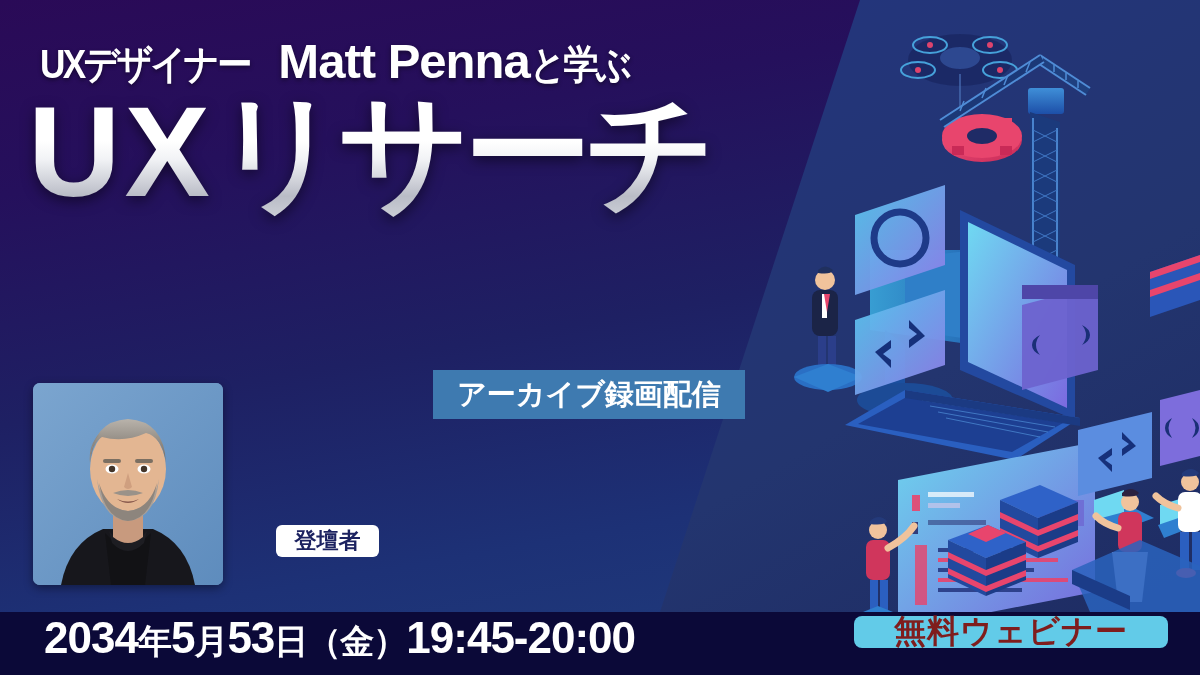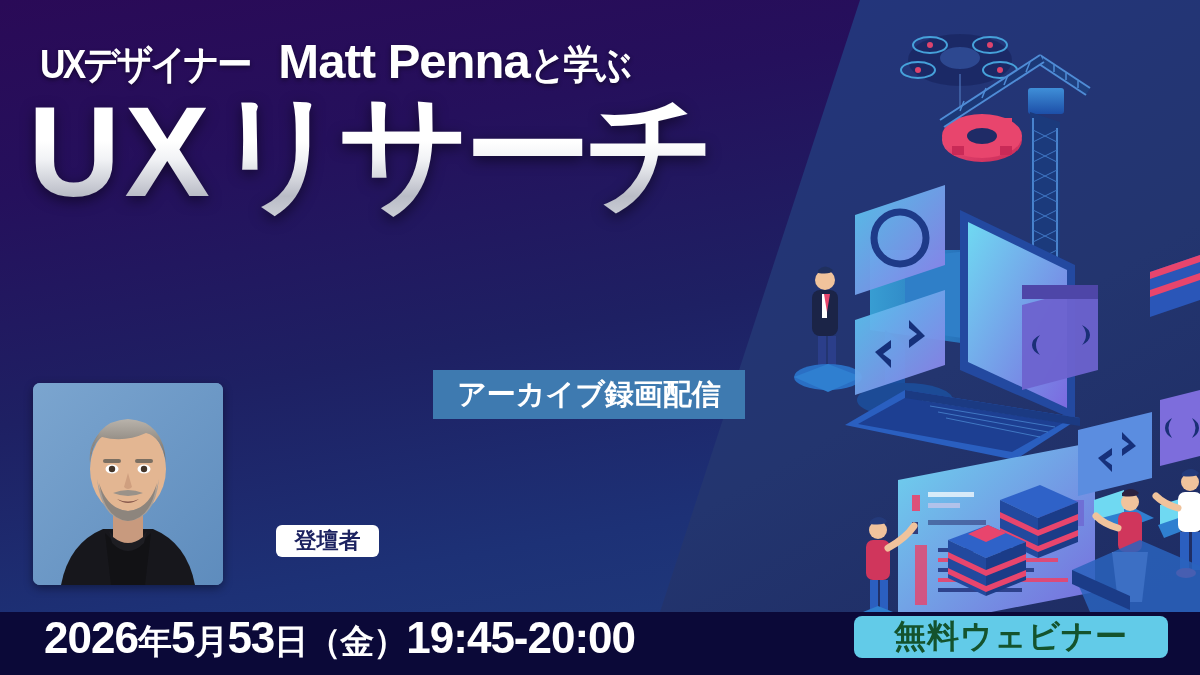--- a/index.html
+++ b/index.html
@@ -94,22 +94,22 @@
   #speaker-name .suffix{font-size:30px;letter-spacing:0;}
 
   
   #date-text{
     position:absolute;left:44px;top:613px;
     color:#ffffff;font-size:44px;font-weight:bold;white-space:nowrap;
     letter-spacing:-1px;
   }
   #date-text .sm{font-size:34px;}
   #free-badge{
-    position:absolute;left:854px;top:616px;width:314px;height:42px;
-    background:#62cbe8;color:#14532d;border-radius:8px;
+    position:absolute;left:854px;top:616px;width:314px;height:32px;
+    background:#62cbe8;color:#7f1d1d;border-radius:8px;
     font-size:32px;font-weight:bold;
     display:flex;align-items:center;justify-content:center;letter-spacing:1px;
   }
 </style>
 </head>
 <body>
 
 <div id="banner">
 
   <div id="illus-panel">
@@ -368,16 +368,16 @@
 
       <path d="M84 116 q11 5 22 0 q-11 8 -22 0z" fill="#8a5b4e"></path>
 
       <path d="M80 110 q15 -6 30 0 q-15 6 -30 0z" fill="#9a9289"></path>
     </svg>
   </div>
 
   <div id="speaker-tag">登壇者</div>
 
   <div id="bottom-bar"></div>
-  <div id="date-text"><span>2026</span><span class="sm">年</span><span>5</span><span class="sm">月</span><span>53</span><span class="sm">日</span><span class="sm">（金）</span><span>19:45-20:00</span></div>
+  <div id="date-text"><span>2034</span><span class="sm">年</span><span>5</span><span class="sm">月</span><span>53</span><span class="sm">日</span><span class="sm">（金）</span><span>19:45-20:00</span></div>
   <div id="free-badge">無料ウェビナー</div>
 
 </div>
 
 </body></html>

